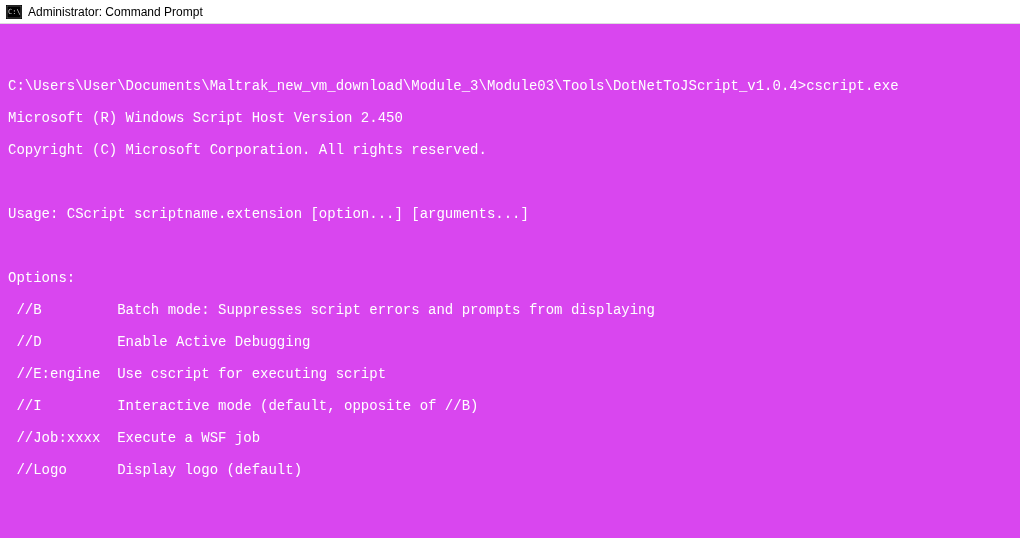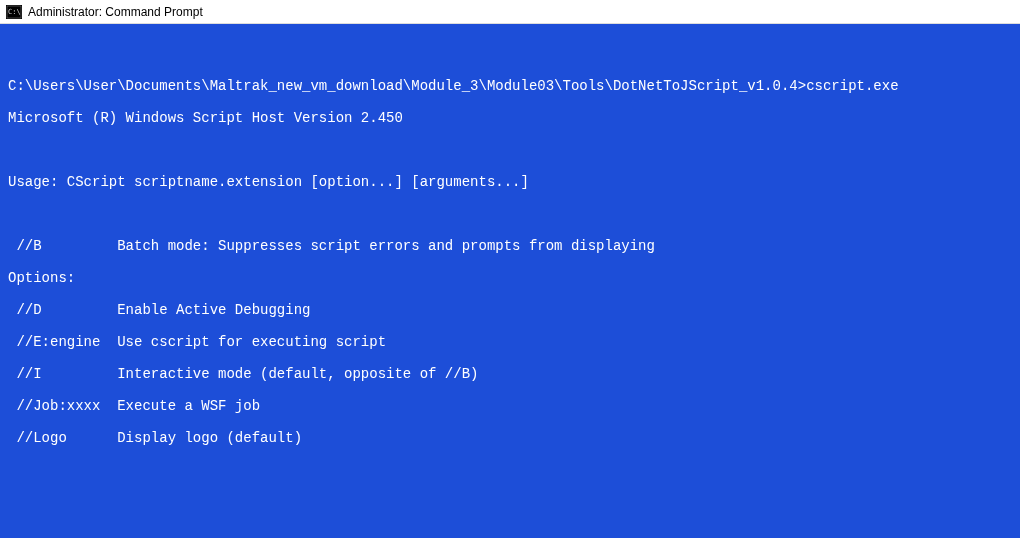--- a/index.html
+++ b/index.html
@@ -33,21 +33,21 @@
     }
     .titlebar-icon svg {
       width: 16px;
       height: 14px;
     }
     .titlebar-text {
       color: #000;
       text-align: right;
     }
     .terminal {
-      background: #1d4ed8;
+      background: #d946ef;
       color: #fff;
       font-family: Consolas, "Courier New", monospace;
       font-size: 14px;
       line-height: 16px;
       padding: 6px 8px;
       height: calc(100% - 24px);
       width: 100%;
       overflow: hidden;
       white-space: pre;
     }
@@ -66,25 +66,26 @@
       <text x="2" y="9" font-size="7" fill="#ccc" font-family="monospace">C:\</text>
     </svg>
   </span>
   <span class="titlebar-text">Administrator: Command Prompt</span>
 </div>
 
 <div class="terminal">
 <div class="terminal-line"> </div>
 <div class="terminal-line">C:\Users\User\Documents\Maltrak_new_vm_download\Module_3\Module03\Tools\DotNetToJScript_v1.0.4&gt;cscript.exe</div>
 <div class="terminal-line">Microsoft (R) Windows Script Host Version 2.450</div>
+<div class="terminal-line">Copyright (C) Microsoft Corporation. All rights reserved.</div>
 <div class="terminal-line"> </div>
 <div class="terminal-line">Usage: CScript scriptname.extension [option...] [arguments...]</div>
 <div class="terminal-line"> </div>
+<div class="terminal-line">Options:</div>
 <div class="terminal-line"> //B         Batch mode: Suppresses script errors and prompts from displaying</div>
-<div class="terminal-line">Options:</div>
 <div class="terminal-line"> //D         Enable Active Debugging</div>
 <div class="terminal-line"> //E:engine  Use cscript for executing script</div>
 <div class="terminal-line"> //I         Interactive mode (default, opposite of //B)</div>
 <div class="terminal-line"> //Job:xxxx  Execute a WSF job</div>
 <div class="terminal-line"> //Logo      Display logo (default)</div>
 
 
 
 
 

